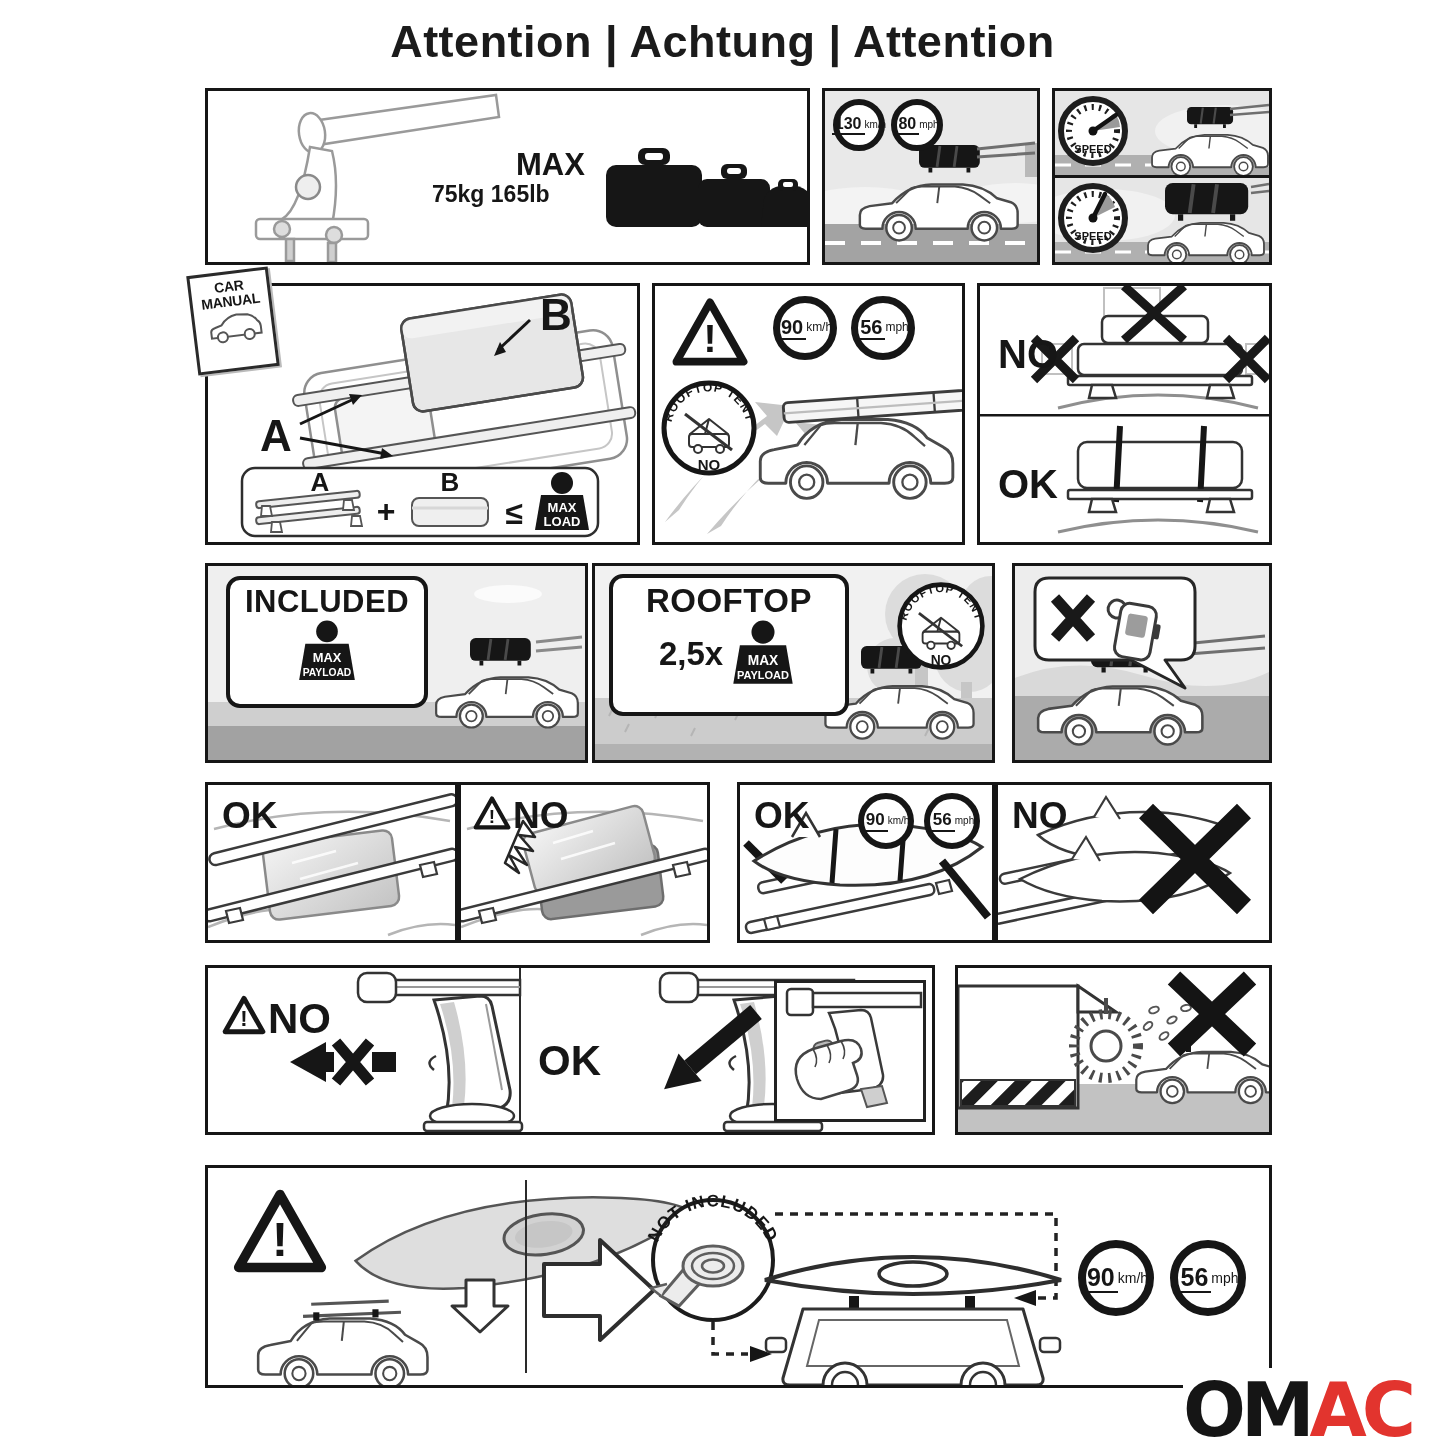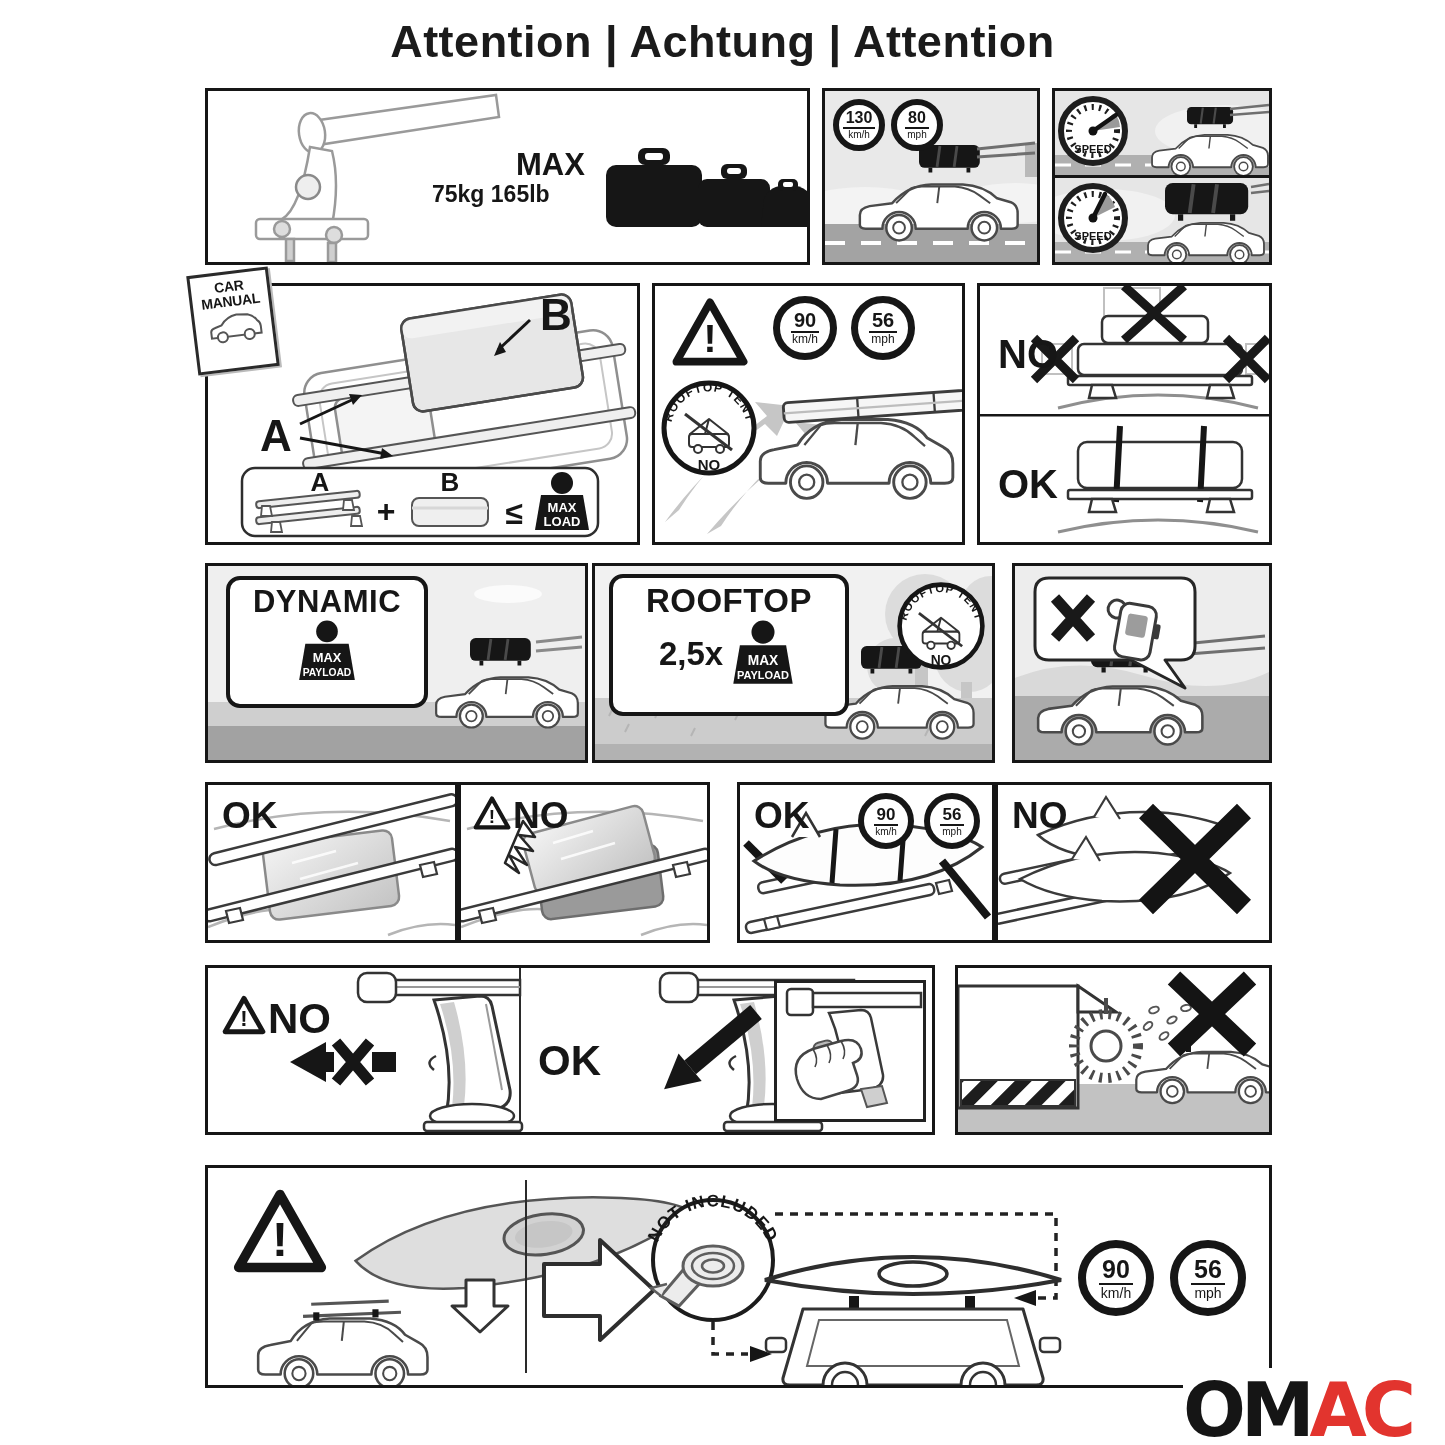--- a/index.html
+++ b/index.html
@@ -2,21 +2,21 @@
 <html><head>
 <meta charset="utf-8">
 <style>
   html,body{margin:0;padding:0;background:#fff;}
   body{width:1445px;height:1445px;position:relative;font-family:"Liberation Sans",sans-serif;color:#161616;}
   .canvas{position:absolute;left:0;top:0;width:1445px;height:1445px;background:#fff;overflow:hidden;}
   .page-title{position:absolute;left:0;top:16px;width:100%;text-align:center;font-size:45px;font-weight:700;letter-spacing:.5px;color:#1b1b1b;}
   .panel{position:absolute;background:#fff;border:3px solid #161616;box-sizing:border-box;overflow:hidden;}
   .art{position:absolute;left:0;top:0;width:100%;height:100%;display:block;}
   .lbl{position:absolute;font-weight:700;line-height:1;color:#161616;}
-  .badge{position:absolute;background:#fff;border-radius:50%;display:flex;flex-direction:column;align-items:center;justify-content:center;box-sizing:border-box;border:6px solid #161616;z-index:3;}
+  .badge{position:absolute;background:#fff;border-radius:50%;display:flex;flex-direction:row;align-items:center;justify-content:center;box-sizing:border-box;border:6px solid #161616;z-index:3;}
   .badge .num{font-weight:700;border-bottom:2.5px solid #161616;padding:0 3px;line-height:1.12;}
   .badge .unit{font-weight:400;line-height:1.15;}
   .b52{width:52px;height:52px;border-width:6px}.b52 .num{font-size:16px}.b52 .unit{font-size:10px}
   .b64{width:64px;height:64px;border-width:7px}.b64 .num{font-size:20px}.b64 .unit{font-size:12px}
   .b56{width:56px;height:56px;border-width:6px}.b56 .num{font-size:17px}.b56 .unit{font-size:10px}
   .b76{width:76px;height:76px;border-width:8px}.b76 .num{font-size:25px}.b76 .unit{font-size:14px}
   .tri{position:absolute;z-index:3;}
   .sign{position:absolute;border:4px solid #161616;border-radius:14px;background:#fff;text-align:center;box-sizing:border-box;z-index:3;}
   .sign .sign-title{font-weight:700;margin-top:4px;letter-spacing:.5px;}
   .manual-card{position:absolute;left:-16px;top:-15px;width:82px;height:100px;background:#fff;border:3px solid #2a2a2a;transform:rotate(-7deg);z-index:4;text-align:center;box-sizing:border-box;padding-top:5px;box-shadow:2px 2px 0 #bbb;}
@@ -281,21 +281,21 @@
       <ellipse cx="100" cy="30" rx="34" ry="9" fill="#fbfbfb"></ellipse>
         <ellipse cx="170" cy="44" rx="42" ry="10" fill="#fbfbfb"></ellipse>
         <ellipse cx="300" cy="28" rx="34" ry="9" fill="#fbfbfb"></ellipse>
       <rect y="136" width="377" height="24" fill="#cfcfcf"></rect>
       <rect y="160" width="377" height="34" fill="#a2a2a2"></rect>
       <use href="#car-wagon" transform="translate(222,92) scale(0.88)"></use>
       <use href="#roof-box" transform="translate(262,72) scale(0.95)"></use>
       <path d="M328 76 L374 71 M328 85 L374 81" stroke="#8a8a8a" stroke-width="3" fill="none"></path>
     </svg>
     <div class="sign" style="left:18px;top:10px;width:202px;height:132px">
-      <div class="sign-title" style="font-size:31px">DYNAMIC</div>
+      <div class="sign-title" style="font-size:31px">INCLUDED</div>
       <svg width="66" height="62" viewBox="0 0 64 60">
         <circle cx="32" cy="11" r="10.5" fill="#161616"></circle>
         <path d="M11 23 H53 L59 58 H5 Z" fill="#161616"></path>
         <text x="32" y="41" text-anchor="middle" font-size="12.5" font-weight="bold" fill="#fff">MAX</text>
         <text x="32" y="54" text-anchor="middle" font-size="10" font-weight="bold" fill="#fff">PAYLOAD</text>
       </svg>
     </div>
   </div>
 
   <div class="panel" style="left:592px;top:563px;width:403px;height:200px">

